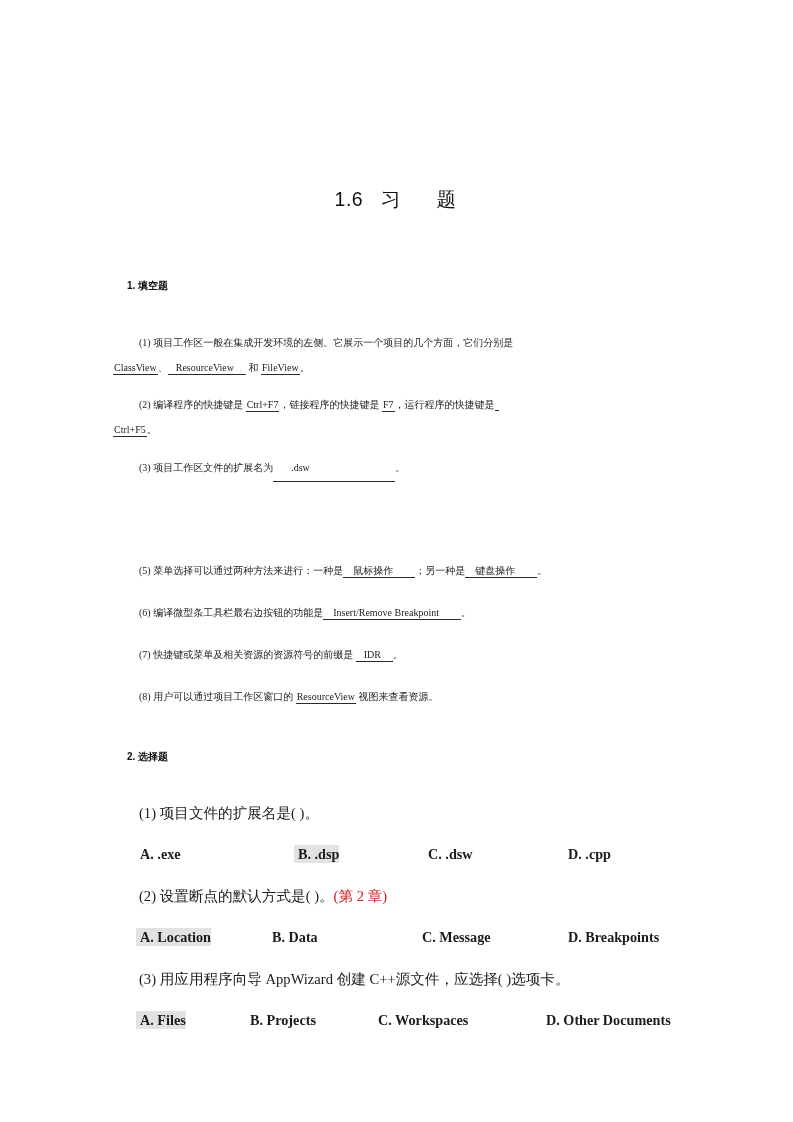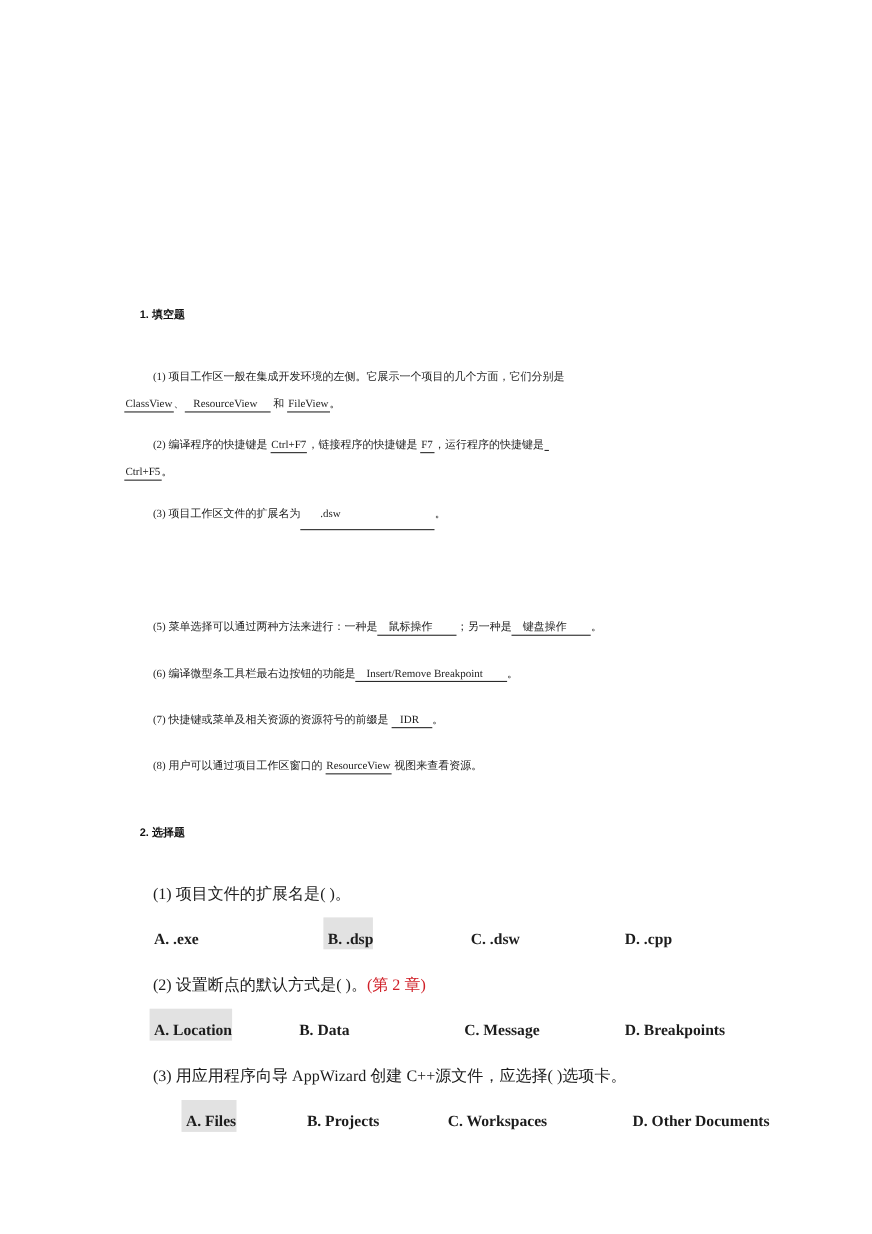--- a/index.html
+++ b/index.html
@@ -107,38 +107,39 @@
     color: #1c1c1c;
     white-space: nowrap;
   }
   .choice {
     display: inline-block;
     vertical-align: top;
     font-weight: bold;
   }
   .hl {
     background: #e2e2e2;
-    padding: 12px 0 1px 4px;
+    padding: 1px 0 1px 4px;
     margin-left: -4px;
   }
 
   .mcq {
     position: absolute;
     left: 139px;
     width: 540px;
     font-size: 14.6px;
     line-height: 25px;
     color: #1c1c1c;
   }
 </style>
 </head>
 <body>
 
 <div class="page">
 
+  <div class="doc-title">1.6   习      题</div>
 
   <div class="section-head" id="sec1">1. 填空题</div>
 
   <div class="qblock" style="top:330px;">
     <span class="indent"></span><span>(1)</span>&nbsp;<span>项目工作区一般在集成开发环境的左侧。它展示一个项目的几个方面，它们分别是</span><br>
     <span class="ul">ClassView</span><span>、</span><span class="ul-pad-s">ResourceView</span><span> 和 </span><span class="ul">FileView</span><span>。</span>
   </div>
 
   <div class="qblock" style="top:392px;">
     <span class="indent"></span><span>(2)</span>&nbsp;<span>编译程序的快捷键是 </span><span class="ul">Ctrl+F7</span><span>，链接程序的快捷键是 </span><span class="ul">F7</span><span>，运行程序的快捷键是</span><span class="ul-tail"></span><br>
@@ -179,16 +180,16 @@
     <span>(2)</span>&nbsp;<span>设置断点的默认方式是(      )。</span><span class="red">(第 2 章)</span>
   </div>
   <div class="choices" style="top:926px;">
     <span class="choice" style="width:132px;"><span class="hl">A. Location</span></span><span class="choice" style="width:150px;"><span>B. Data</span></span><span class="choice" style="width:146px;"><span>C. Message</span></span><span class="choice"><span>D. Breakpoints</span></span>
   </div>
 
   <div class="mcq" style="top:967px;">
     <span>(3)</span>&nbsp;<span>用应用程序向导 AppWizard 创建 C++源文件，应选择(      )选项卡。</span>
   </div>
   <div class="choices" style="top:1009px;">
-    <span class="choice" style="width:110px;margin-left:29px;"><span class="hl">A. Files</span></span><span class="choice" style="width:128px;"><span>B. Projects</span></span><span class="choice" style="width:168px;"><span>C. Workspaces</span></span><span class="choice"><span>D. Other Documents</span></span>
+    <span class="choice" style="width:110px;"><span class="hl">A. Files</span></span><span class="choice" style="width:128px;"><span>B. Projects</span></span><span class="choice" style="width:168px;"><span>C. Workspaces</span></span><span class="choice"><span>D. Other Documents</span></span>
   </div>
 
 </div>
 
 </body></html>

